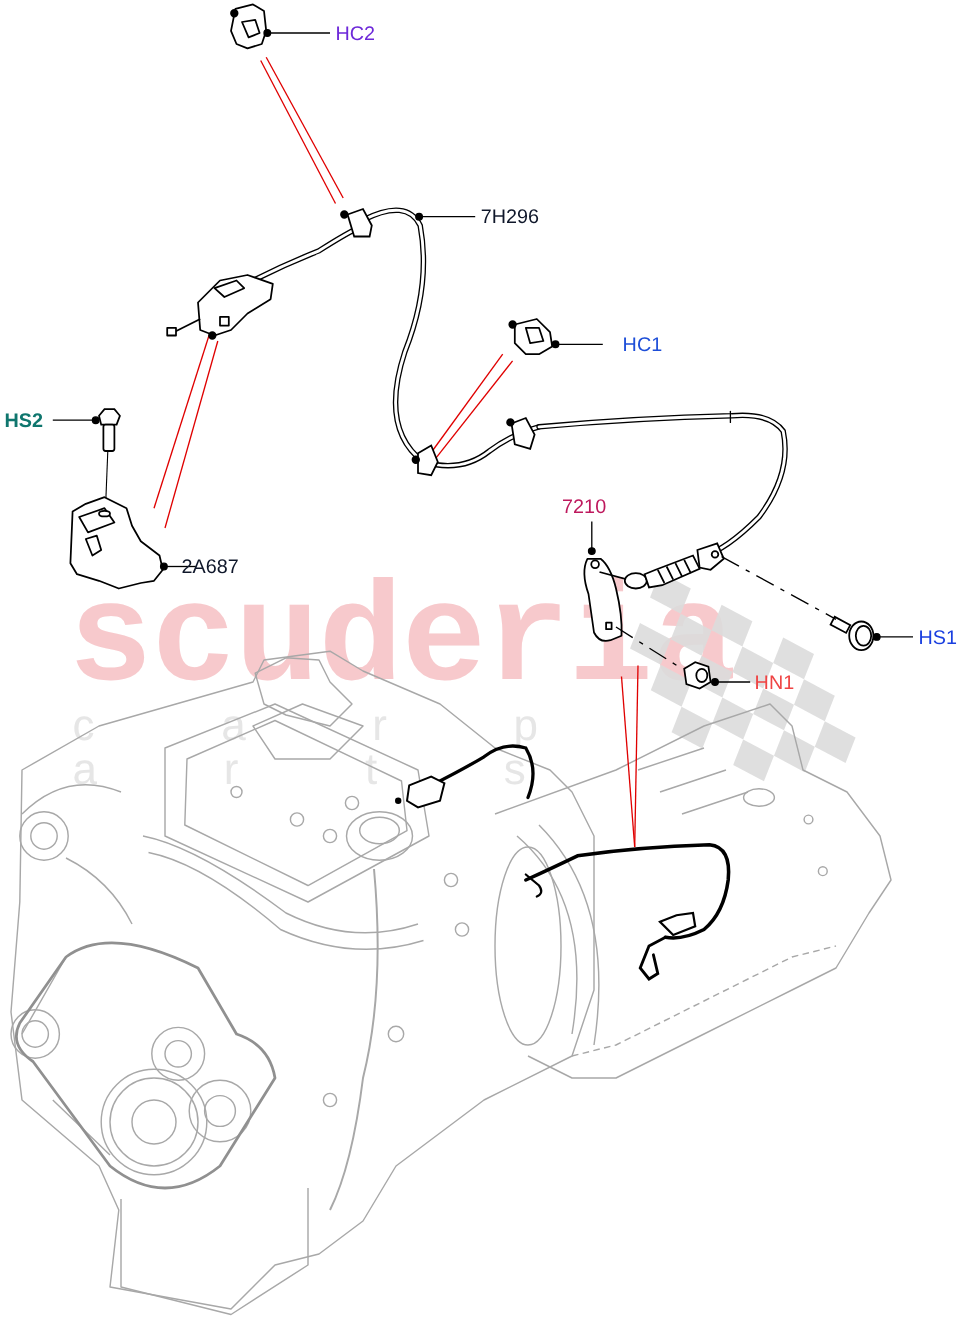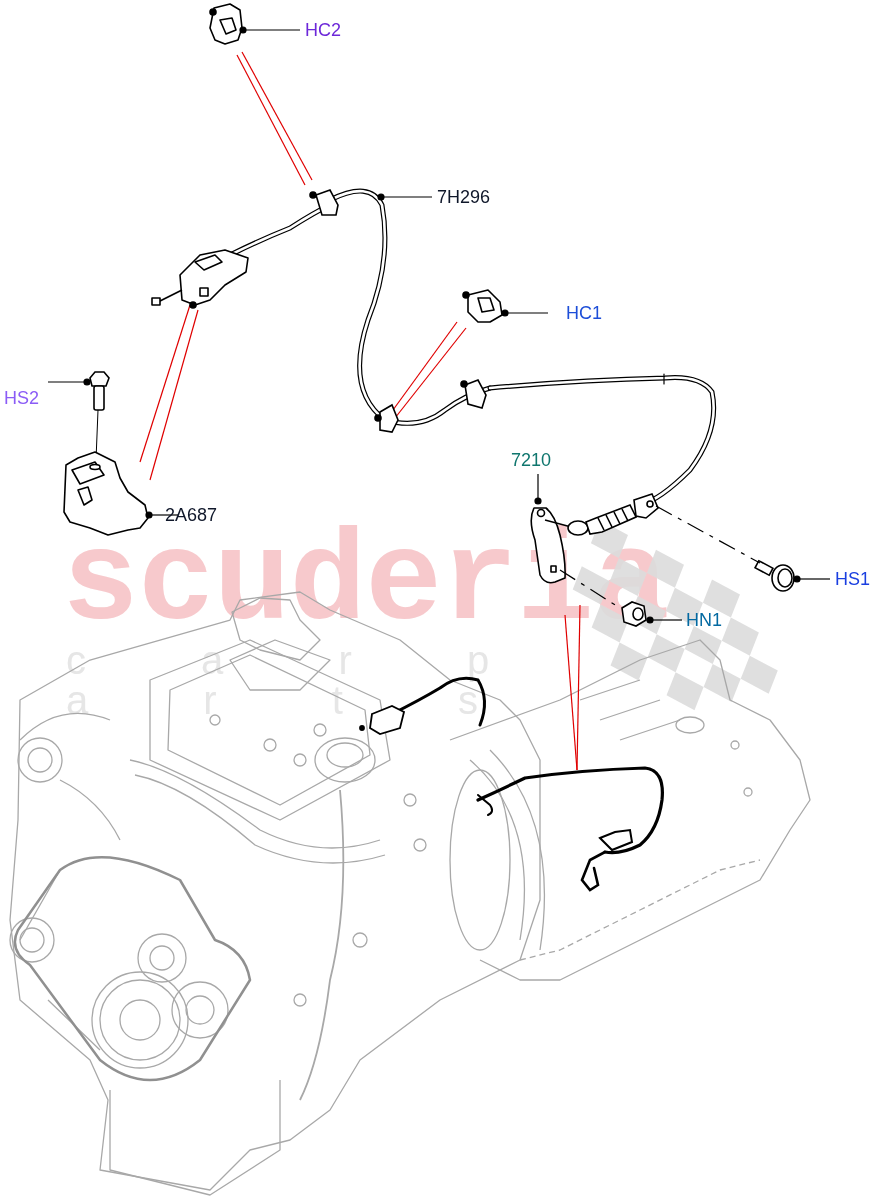--- a/index.html
+++ b/index.html
@@ -260,18 +260,18 @@
 
     <g stroke="#000" stroke-width="1.2" fill="none" stroke-dasharray="18 7 4 7">
       <line x1="656" y1="506" x2="760" y2="563"></line>
       <line x1="560" y1="570" x2="620" y2="608"></line>
     </g>
   </svg>
 
   <div class="callout-label" style="left:305px; top:20px;  color:#6d28d9;">HC2</div>
   <div class="callout-label" style="left:437px; top:187px; color:#0f172a;">7H296</div>
   <div class="callout-label" style="left:566px; top:303px; color:#1d4ed8;">HC1</div>
-  <div class="callout-label" style="left:4px;   top:388px; color:#8b5cf6;">HS2</div>
+  <div class="callout-label" style="left:4px;   top:372px; color:#0f766e;font-weight:bold;">HS2</div>
   <div class="callout-label" style="left:165px; top:505px; color:#0f172a;">2A687</div>
-  <div class="callout-label" style="left:511px; top:450px; color:#0f766e;">7210</div>
+  <div class="callout-label" style="left:511px; top:450px; color:#be185d;">7210</div>
   <div class="callout-label" style="left:835px; top:569px; color:#1a3fe0;text-align:right;">HS1</div>
-  <div class="callout-label" style="left:686px; top:610px; color:#0369a1;">HN1</div>
+  <div class="callout-label" style="left:686px; top:610px; color:#ef4444;">HN1</div>
 </div>
 
 </body></html>

